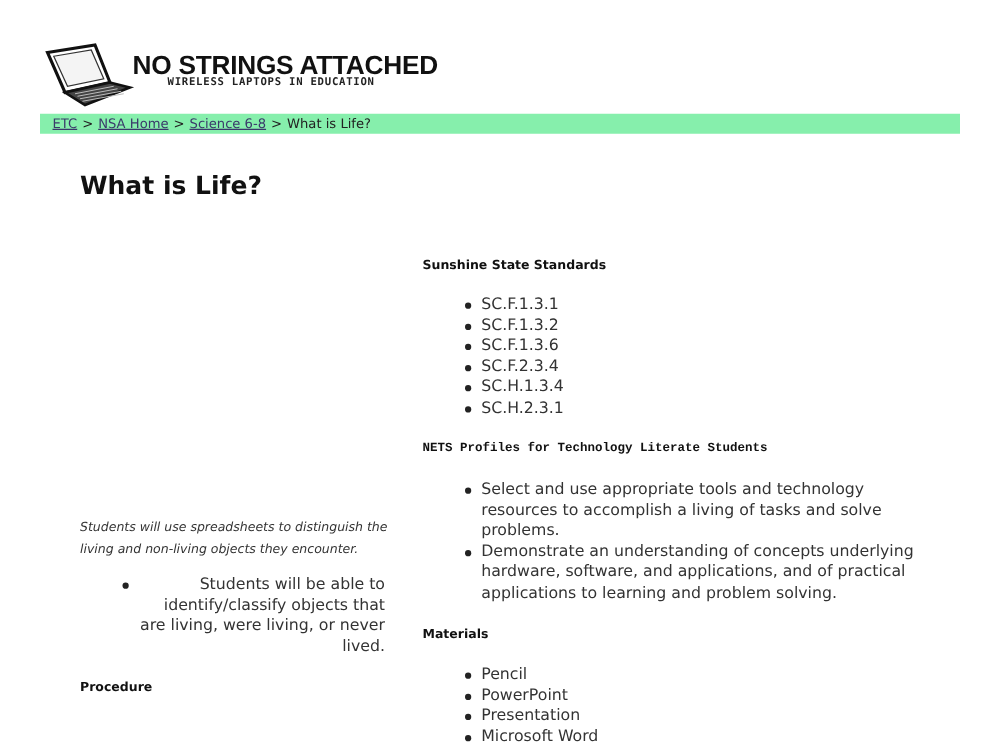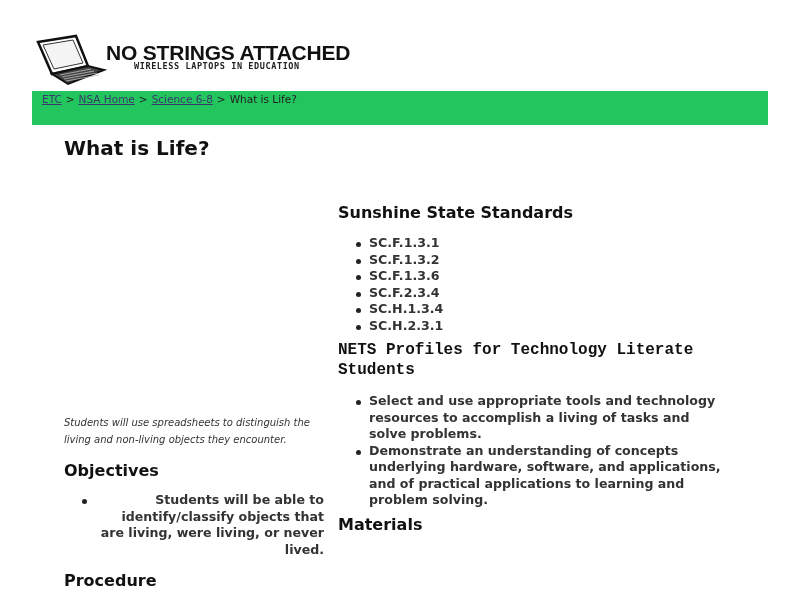--- a/index.html
+++ b/index.html
@@ -12,35 +12,35 @@
   .logo svg { position:absolute; left:0; top:0; }
   .logo-title {
     position:absolute; left:70px; top:7px; font-family:"Liberation Sans", sans-serif;
     font-weight:bold; font-size:21px; color:#111; letter-spacing:-0.2px; white-space:nowrap;
   }
   .logo-sub {
     position:absolute; left:98px; top:27px; font-family:"DejaVu Sans Mono", monospace;
     font-weight:bold; font-size:8.5px; color:#222; letter-spacing:0.6px; white-space:nowrap;
   }
   .breadcrumb {
-    position:absolute; left:32px; top:91px; width:736px; height:34px;
-    background:#22c55e; font-size:10.5px; line-height:16px; color:#222;
+    position:absolute; left:32px; top:91px; width:736px; height:16px;
+    background:#86efac; font-size:10.5px; line-height:16px; color:#222;
     padding-left:10px; box-sizing:border-box; white-space:nowrap;
   }
   .breadcrumb a { color:#3a3a6a; text-decoration:underline; }
   .breadcrumb .sep { margin:0 4px; color:#222; }
   .page-title {
     position:absolute; left:64px; top:136px; margin:0;
     font-size:20px; font-weight:bold; color:#111;
   }
   .left-col { position:absolute; left:64px; top:415px; width:260px; }
   .right-col { position:absolute; left:338px; top:203px; width:420px; }
   .intro { font-style:italic; font-size:10px; line-height:16.5px; margin:0; color:#333; }
-  h2 { font-size:16px; font-weight:bold; color:#111; margin:0; line-height:20px; }
-  ul { margin:0; padding:0 0 0 31px; list-style:none;font-weight:bold; }
+  h2 { font-size:10px; font-weight:bold; color:#111; margin:0; line-height:20px; }
+  ul { margin:16px; padding:0 0 0 31px; list-style:none; }
   li { font-size:12.6px; line-height:16.5px; position:relative; color:#333; }
   li::before {
     content:""; position:absolute; left:-13px; top:7px; width:5px; height:5px;
     border-radius:50%; background:#222;
   }
   .left-col h2.objectives { margin-top:13px; }
   .left-col ul.objectives-list { margin-top:11px;text-align:right; }
   .left-col h2.procedure { margin-top:13px; }
   .right-col ul.standards { margin-top:12px; }
   .right-col h2.nets { margin-top:6px;font-family:Liberation Mono, monospace; }
@@ -68,21 +68,20 @@
 </div>
 
 <nav class="breadcrumb">
   <a href="#">ETC</a><span class="sep">&gt;</span><a href="#">NSA Home</a><span class="sep">&gt;</span><a href="#">Science 6-8</a><span class="sep">&gt;</span><span>What is Life?</span>
 </nav>
 
 <h1 class="page-title">What is Life?</h1>
 
 <div class="left-col">
   <p class="intro">Students will use spreadsheets to distinguish the living and non-living objects they encounter.</p>
-  <h2 class="objectives">Objectives</h2>
   <ul class="objectives-list">
     <li>Students will be able to identify/classify objects that are living, were living, or never lived.</li>
   </ul>
   <h2 class="procedure">Procedure</h2>
 </div>
 
 <div class="right-col">
   <h2>Sunshine State Standards</h2>
   <ul class="standards">
     <li>SC.F.1.3.1</li>
@@ -91,13 +90,19 @@
     <li>SC.F.2.3.4</li>
     <li>SC.H.1.3.4</li>
     <li>SC.H.2.3.1</li>
   </ul>
   <h2 class="nets">NETS Profiles for Technology Literate Students</h2>
   <ul class="nets-list" style="width:360px;">
     <li>Select and use appropriate tools and technology resources to accomplish a living of tasks and solve problems.</li>
     <li>Demonstrate an understanding of concepts underlying hardware, software, and applications, and of practical applications to learning and problem solving.</li>
   </ul>
   <h2 class="materials">Materials</h2>
+  <ul class="materials-list">
+    <li>Pencil</li>
+    <li>PowerPoint</li>
+    <li>Presentation</li>
+    <li>Microsoft Word</li>
+  </ul>
 </div>
 
 </body></html>

